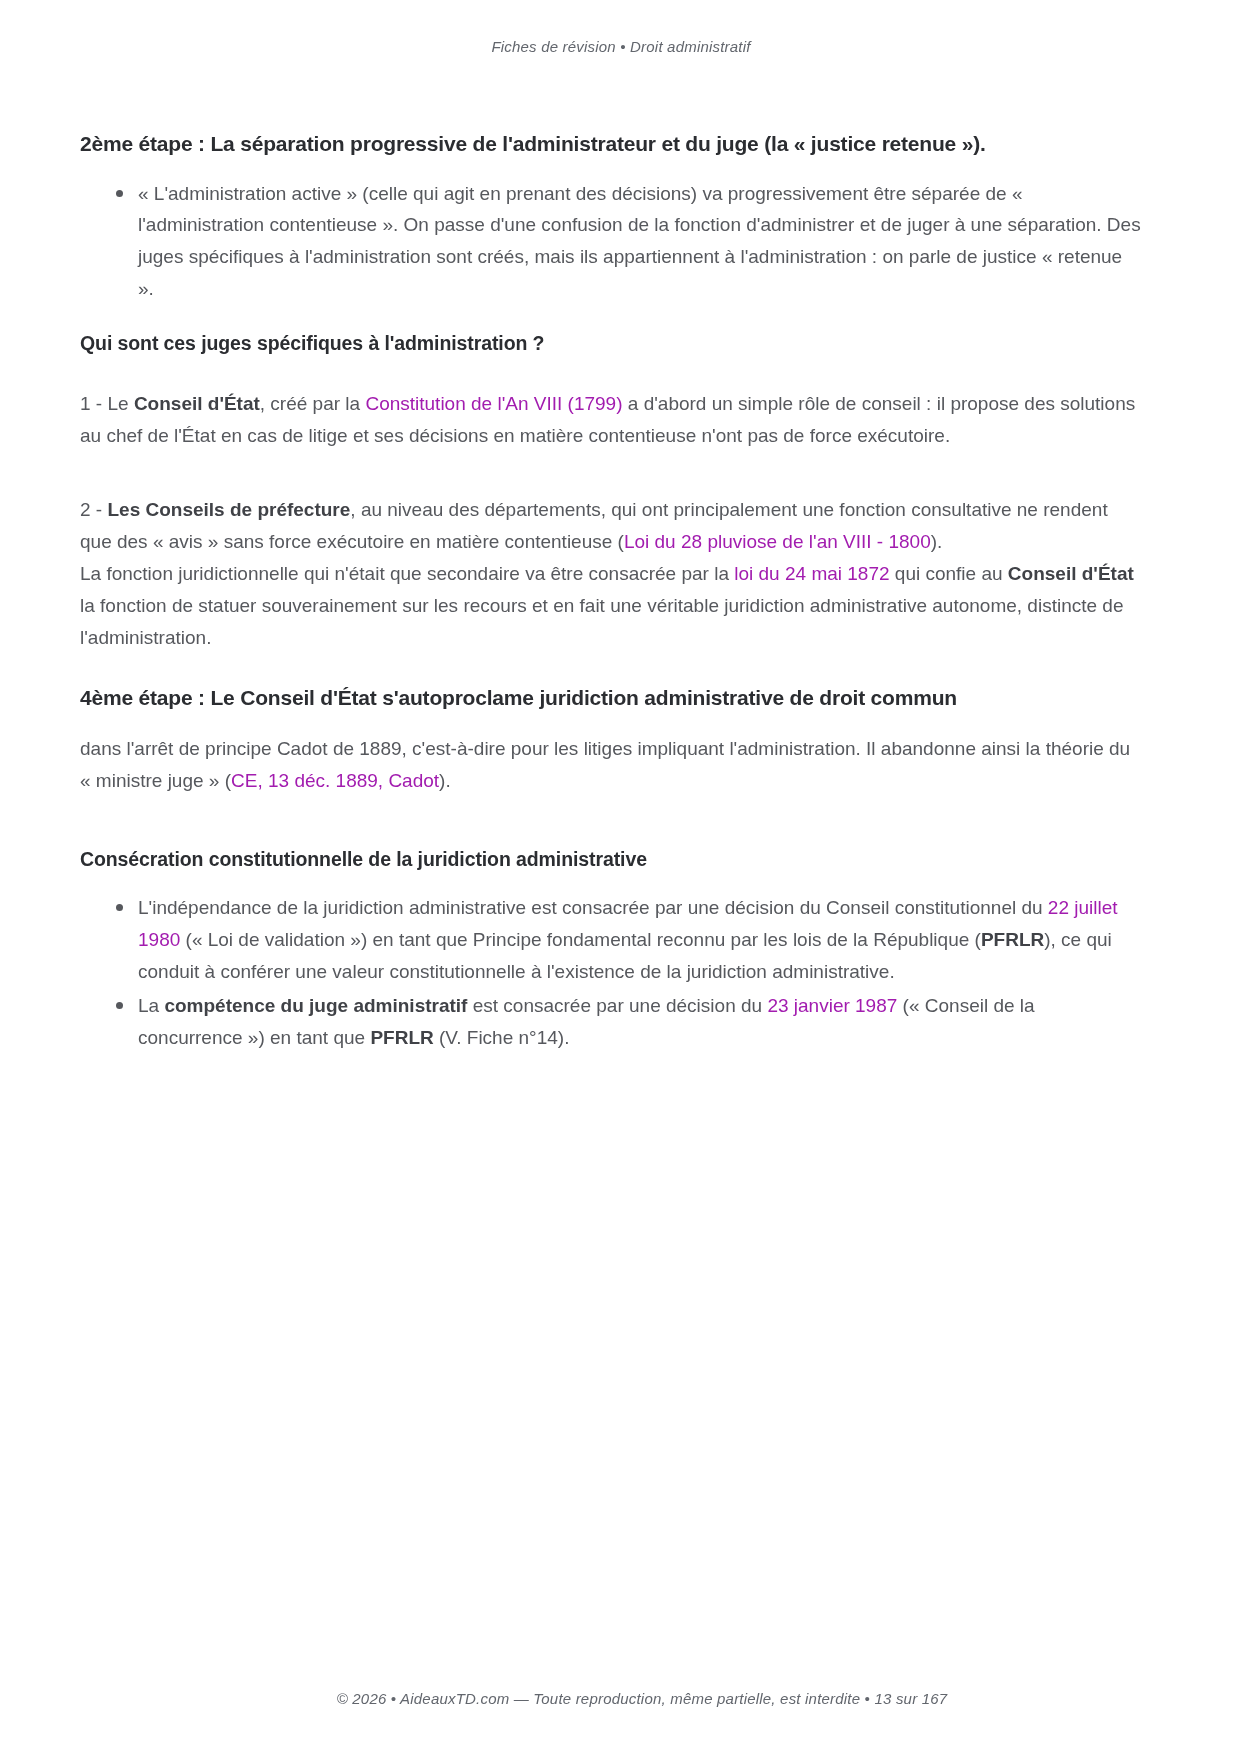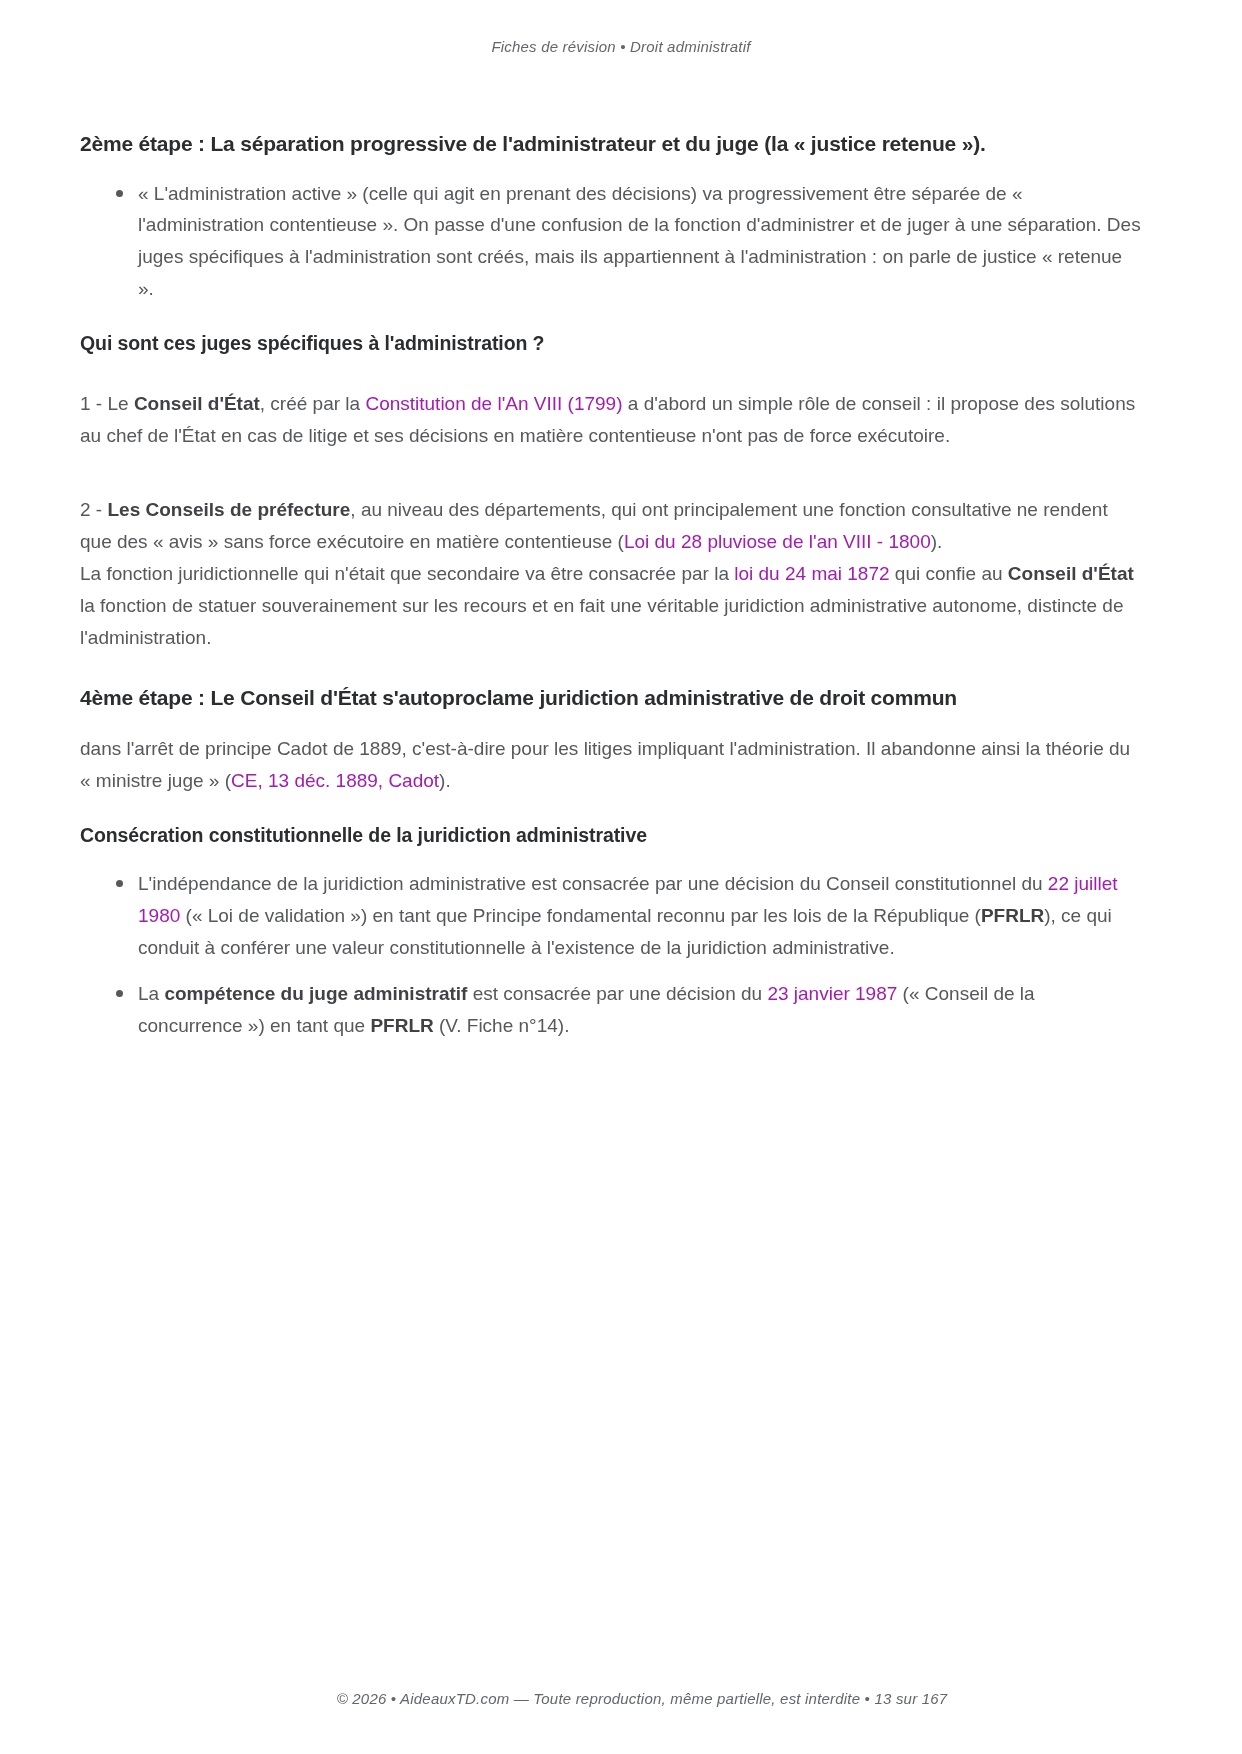--- a/index.html
+++ b/index.html
@@ -50,41 +50,41 @@
   .sub-title {
     font-size: 19.5px;
     font-weight: 700;
     color: #2b2d31;
     letter-spacing: -0.1px;
     line-height: 1.5;
     margin: 0 0 30px 0;
   }
   .mt-step3 { margin-top: 42px; margin-bottom: 14px; }
   .mt-step4 { margin-top: 28px; margin-bottom: 20px; }
-  .mt-consecration { margin-top: 24px; margin-bottom: 18px; }
+  .mt-consecration { margin-top: 48px; margin-bottom: 18px; }
   p.body-para {
     font-size: 19px;
     line-height: 1.68;
     color: #56585d;
     margin: 0;
   }
   .mb-para { margin-bottom: 42px !important; }
   ul.bullets {
     list-style: none;
     margin: 0 0 24px 0;
     padding: 0 0 0 58px;
   }
   ul.bullets.tight { margin-bottom: 0; }
   ul.bullets li {
     position: relative;
     font-size: 19px;
     line-height: 1.68;
     color: #56585d;
   }
-  ul.bullets li + li { margin-top: 14px; }
+  ul.bullets li + li { margin-top: 2px; }
   .bullet-dot {
     position: absolute;
     left: -22px; top: 12px;
     width: 7px; height: 7px;
     border-radius: 50%;
     background: #56585d;
   }
   .seg-bold { font-weight: 700; color: #404247; }
   .seg-link { color: #a21caf; cursor: pointer; }
   .seg-plain { color: inherit; text-align: right; }

